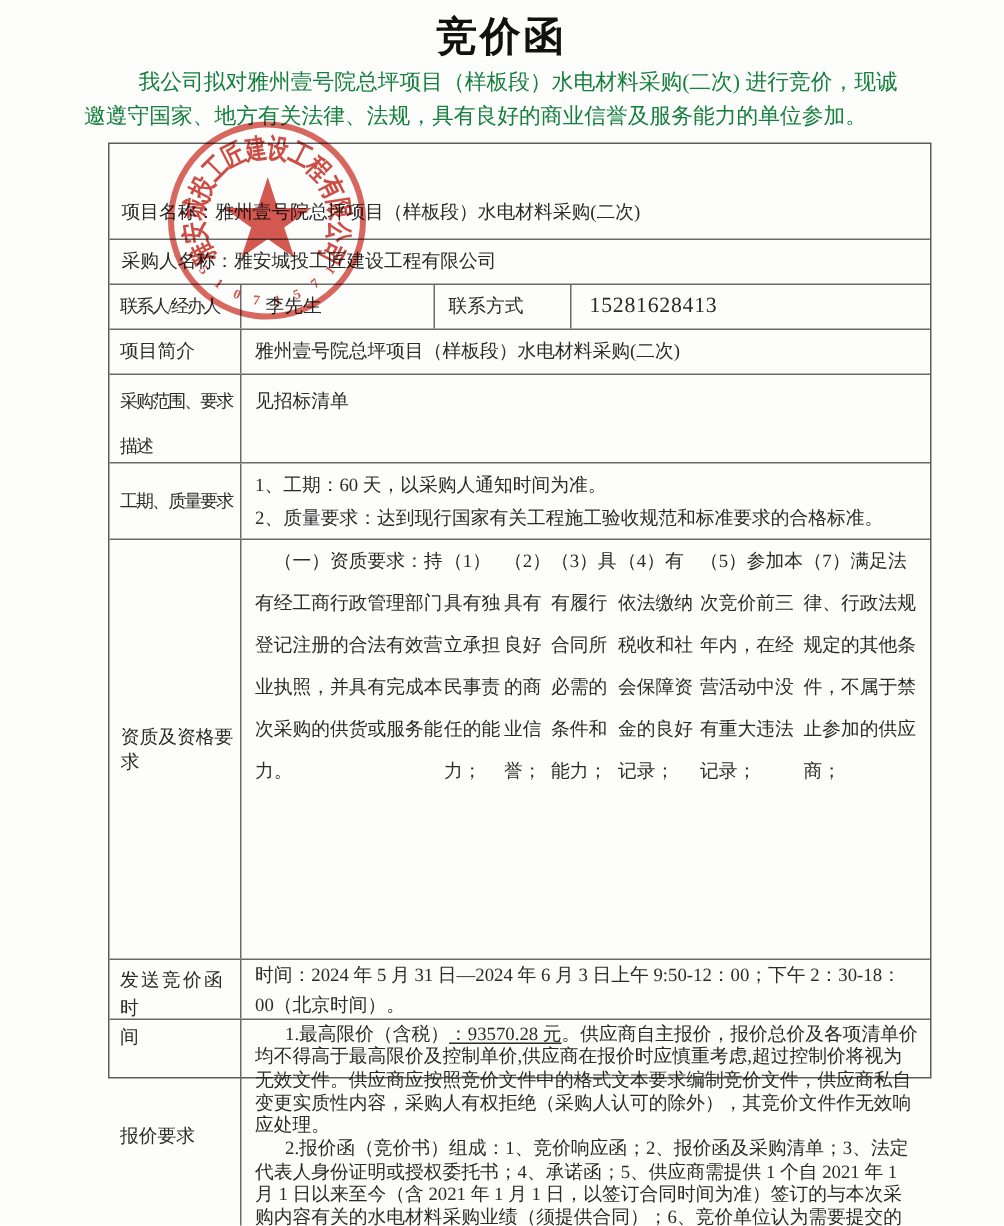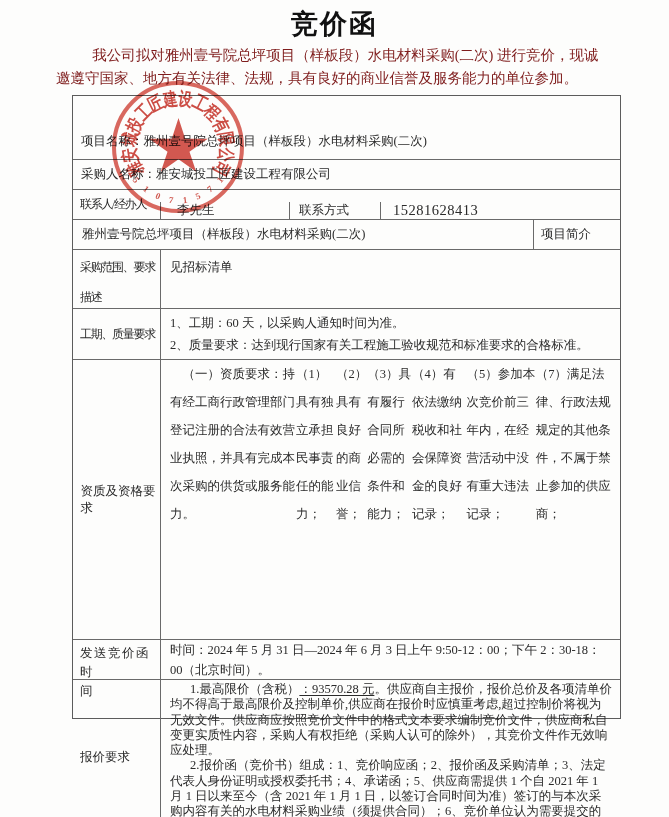--- a/index.html
+++ b/index.html
@@ -7,42 +7,42 @@
     width:669px;height:817px;background:#fdfdfc;position:relative;
     font-family:"Liberation Serif","DejaVu Serif",serif;color:#2a2a2a;
     overflow:hidden;
   }
   .doc-title{
     position:absolute;top:6px;left:0;width:669px;text-align:center;
     font-size:27px;font-weight:bold;letter-spacing:2px;color:#111;
   }
   .intro{
     position:absolute;top:44px;left:56px;width:556px;
-    font-size:14.5px;line-height:23px;text-indent:2.5em;color:#7f1d1d;
+    font-size:14.5px;line-height:23px;text-indent:2.5em;color:#15803d;
   }
   
   .bid-table{
     position:absolute;left:72px;top:95px;width:549px;height:624px;
     border:1px solid #5c5c5c;box-sizing:border-box;background:transparent;
     display:flex;flex-direction:column;font-size:12.5px;
   }
   .trow{display:flex;flex-direction:row;box-sizing:border-box;}
   .trow + .trow{border-top:1px solid #6a6a6a;}
   .cell{box-sizing:border-box;display:flex;}
   .cell + .cell{border-left:1px solid #6a6a6a;}
   .lbl{
     width:87px;flex:0 0 87px;padding:6px 4px 6px 7px;color:#2a2a2a;
     white-space:pre-line;align-items:center;
   }
   .content{flex:1 1 auto;padding:0 8px 0 9px;}
   .r1{height:63px;flex:0 0 63px;}
   .r1 .cell{flex:1;align-items:flex-end;padding:0 8px 9px 8px;}
   .r2{height:30px;flex:0 0 30px;text-align:center;}
   .r2 .cell{flex:1;align-items:center;padding:0 8px;}
-  .r3{height:30px;flex:0 0 30px;align-items:flex-end;}
+  .r3{height:30px;flex:0 0 30px;}
   .r3 .cell{align-items:center;}
   .c-name{flex:0 0 129px;width:129px;padding:0 6px 0 16px;}
   .c-method{flex:0 0 91px;width:91px;padding:0 6px 0 9px;}
   .c-phone{flex:1 1 auto;padding:0 6px 0 12px;font-size:14.5px;letter-spacing:.5px;}
   .r4{height:30px;flex:0 0 30px;}
   .r4 .lbl,.r4 .content{align-items:center;}
   .r5{height:59px;flex:0 0 59px;}
   .r5 .lbl{align-items:flex-start;line-height:30px;padding-top:2px;}
   .r5 .content{align-items:flex-start;line-height:30px;padding-top:2px;}
   .r6{height:51px;flex:0 0 51px;}
@@ -111,24 +111,24 @@
     </div>
     <div class="cell c-method">
       <span>联系方式</span>
     </div>
     <div class="cell c-phone">
       <span>15281628413</span>
     </div>
   </div>
 
   <div class="trow r4">
+    <div class="cell lbl">项目简介</div>
     <div class="cell content">
       <span>雅州壹号院总坪项目（样板段）水电材料采购(二次)</span>
     </div>
-    <div class="cell lbl">项目简介</div>
   </div>
 
   <div class="trow r5">
     <div class="cell lbl condensed" style="white-space:pre-line;">采购范围、要求
 描述</div>
     <div class="cell content">
       <span>见招标清单</span>
     </div>
   </div>
 

